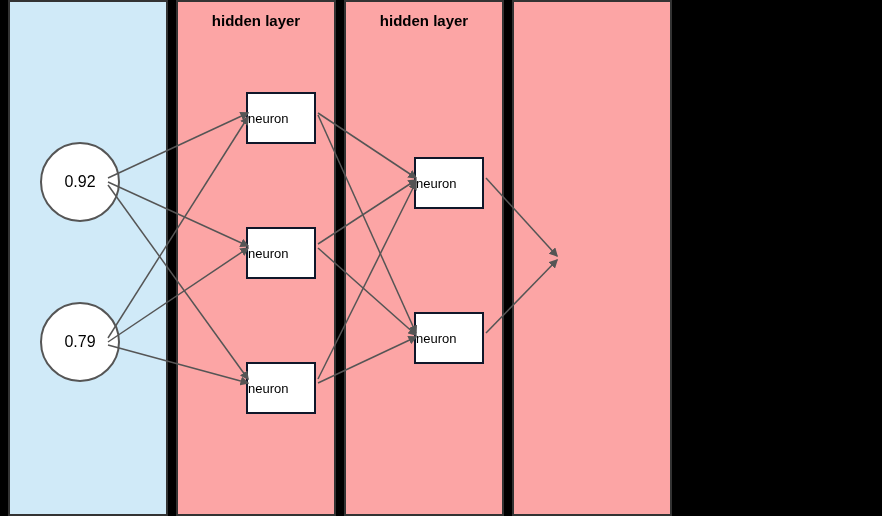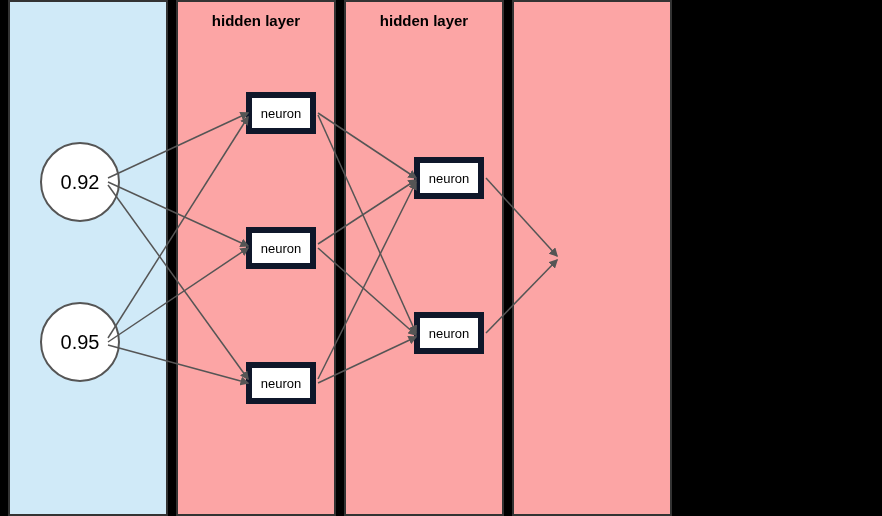--- a/index.html
+++ b/index.html
@@ -50,36 +50,36 @@
     .input-circle {
       position: absolute;
       width: 80px;
       height: 80px;
       border-radius: 50%;
       border: 2px solid #555;
       background: #fff;
       display: flex;
       align-items: center;
       justify-content: center;
-      font-size: 20px;
+      font-size: 16px;
       left: 30px;
     }
     .circle-top { top: 140px; }
     .circle-bottom { top: 300px; }
 
     
     .neuron-box {
       position: absolute;
       width: 70px;
-      height: 42px;
-      border: 6px solid #0f172a;
+      height: 52px;
+      border: 2px solid #0f172a;
       background: #fff;
       display: flex;
       align-items: center;
-      justify-content: center;
+      justify-content: flex-start;
       font-size: 13px;
       right: 18px;
     }
     
     .h1-n1 { top: 90px; }
     .h1-n2 { top: 225px; }
     .h1-n3 { top: 360px; }
 
     
     .h2-n1 { top: 155px; }
@@ -104,21 +104,21 @@
 </head>
 <body>
 
 <div class="diagram">
 
   <div class="layer layer-input">
     <div class="input-circle circle-top">
       <span>0.92</span>
     </div>
     <div class="input-circle circle-bottom">
-      <span>0.95</span>
+      <span>0.79</span>
     </div>
   </div>
 
   <div class="layer layer-hidden1">
     <div class="layer-title">hidden layer</div>
     <div class="neuron-box h1-n1">
       <span>neuron</span>
     </div>
     <div class="neuron-box h1-n2">
       <span>neuron</span>

